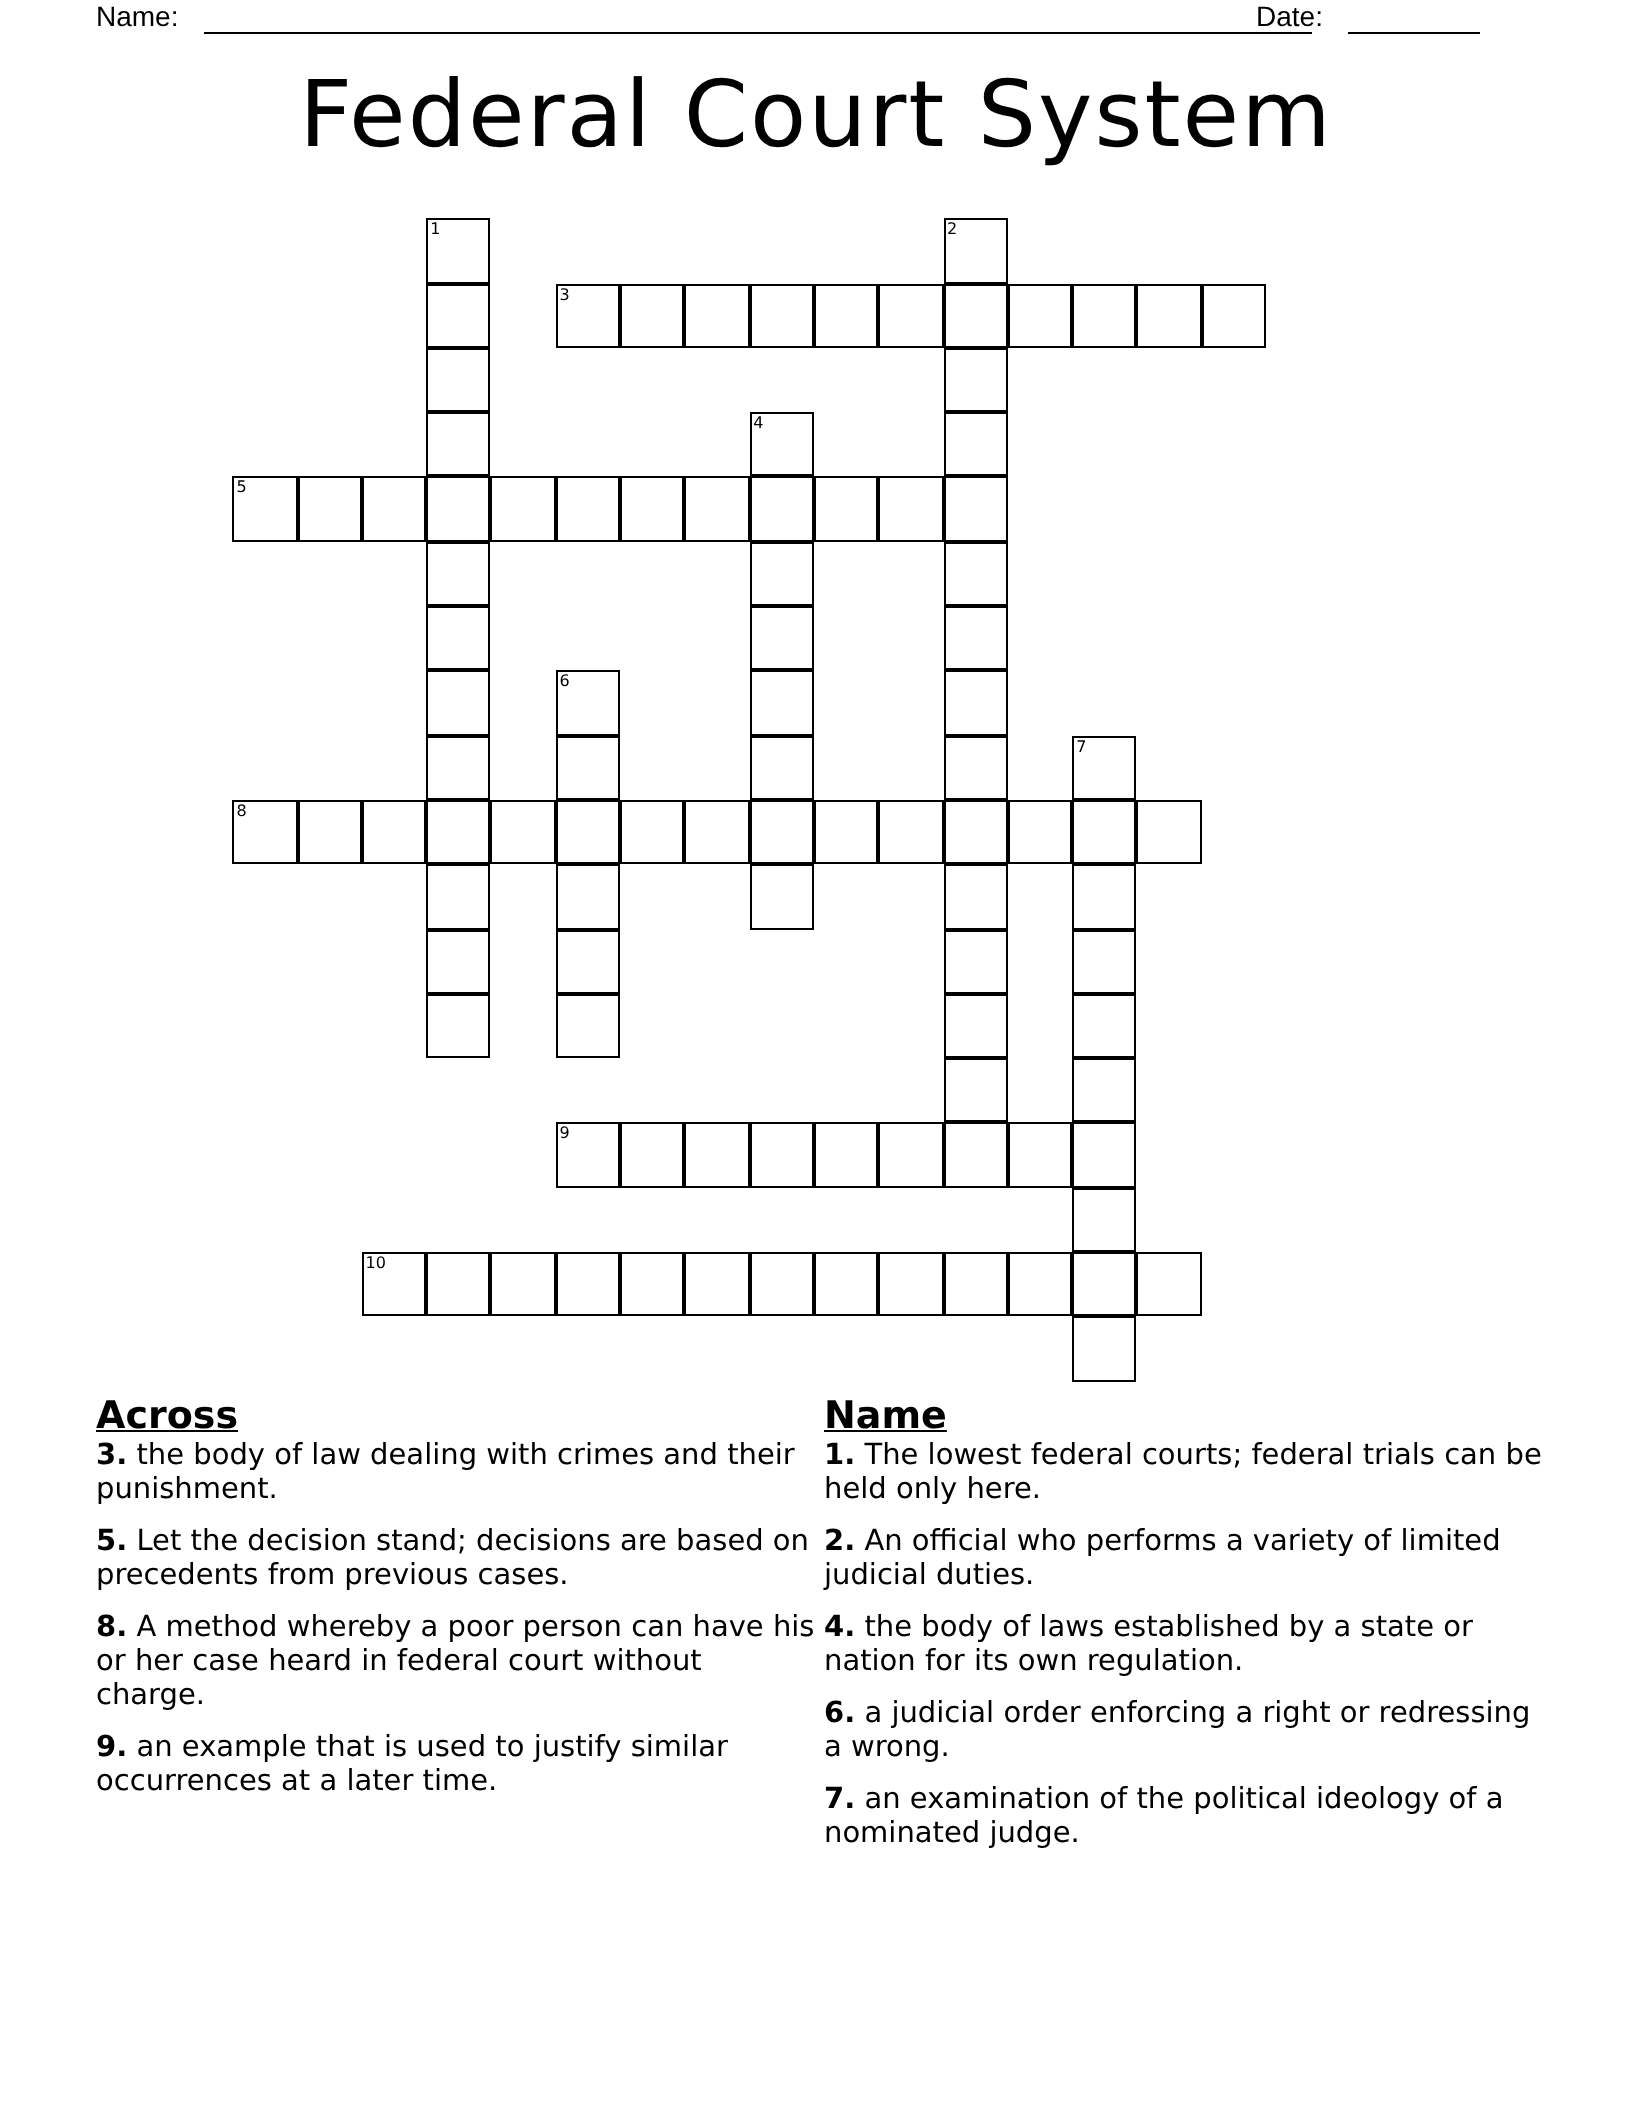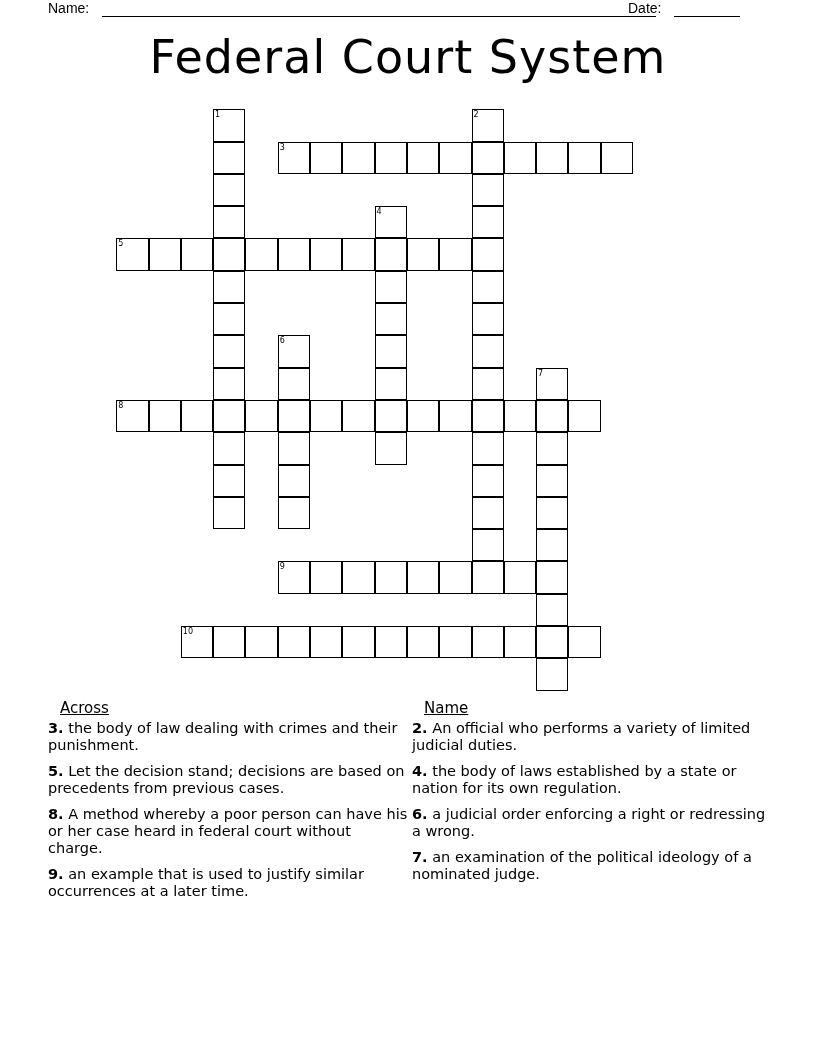--- a/index.html
+++ b/index.html
@@ -9,21 +9,21 @@
   .name-line{position:absolute;left:54px;top:16px;width:554px;border-bottom:1px solid #000;}
   .date-label{position:absolute;left:580px;top:0;text-align:right;}
   .date-line{position:absolute;left:626px;top:16px;width:66px;border-bottom:1px solid #000;}
   .title{position:absolute;top:30px;left:0;width:816px;text-align:center;font-family:"DejaVu Sans",sans-serif;font-size:46px;letter-spacing:1px;}
   .grid{position:absolute;left:117px;top:110px;}
   .cell{position:absolute;width:32.3px;height:32.3px;box-sizing:border-box;border:1.6px solid #000;background:#fff;margin-left:-0.8px;margin-top:-0.8px;}
   .cell .num{position:absolute;left:1px;top:0;font-family:"DejaVu Sans",sans-serif;font-size:8px;line-height:9px;}
   .clues{position:absolute;top:700px;font-family:"DejaVu Sans",sans-serif;font-size:14.5px;line-height:17px;}
   .clues.across{left:48px;width:360px;}
   .clues.down{left:412px;width:360px;}
-  .clues h3{margin:0 0 3px 12px;font-size:15px;font-weight:normal;text-decoration:underline;}
+  .clues h3{margin:0 0 3px 0;font-size:19px;font-weight:bold;text-decoration:underline;}
   .clue{margin:0 0 9px 0;}
   .clue b{font-weight:bold;}
 </style>
 </head>
 <body>
 
 <div class="header">
   <span class="name-label">Name:</span>
   <div class="name-line"></div>
   <span class="date-label">Date:</span>
@@ -158,17 +158,18 @@
 <div class="clues across">
   <h3>Across</h3>
   <div class="clue"><b>3.</b><span> the body of law dealing with crimes and their punishment.</span></div>
   <div class="clue"><b>5.</b><span> Let the decision stand; decisions are based on precedents from previous cases.</span></div>
   <div class="clue"><b>8.</b><span> A method whereby a poor person can have his or her case heard in federal court without charge.</span></div>
   <div class="clue"><b>9.</b><span> an example that is used to justify similar occurrences at a later time.</span></div>
 </div>
 
 <div class="clues down">
   <h3>Name</h3>
+  <div class="clue"><b>1.</b><span> The lowest federal courts; federal trials can be held only here.</span></div>
   <div class="clue"><b>2.</b><span> An official who performs a variety of limited judicial duties.</span></div>
   <div class="clue"><b>4.</b><span> the body of laws established by a state or nation for its own regulation.</span></div>
   <div class="clue"><b>6.</b><span> a judicial order enforcing a right or redressing a wrong.</span></div>
   <div class="clue"><b>7.</b><span> an examination of the political ideology of a nominated judge.</span></div>
 </div>
 
 </body></html>

